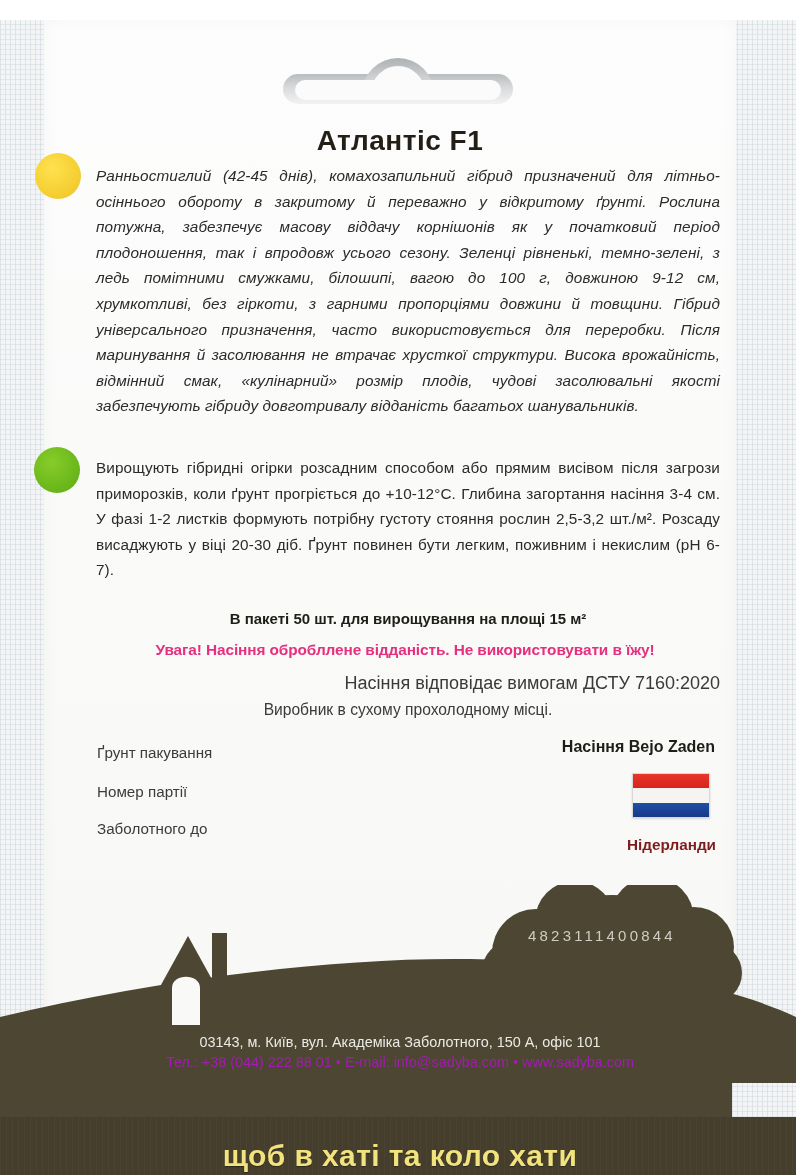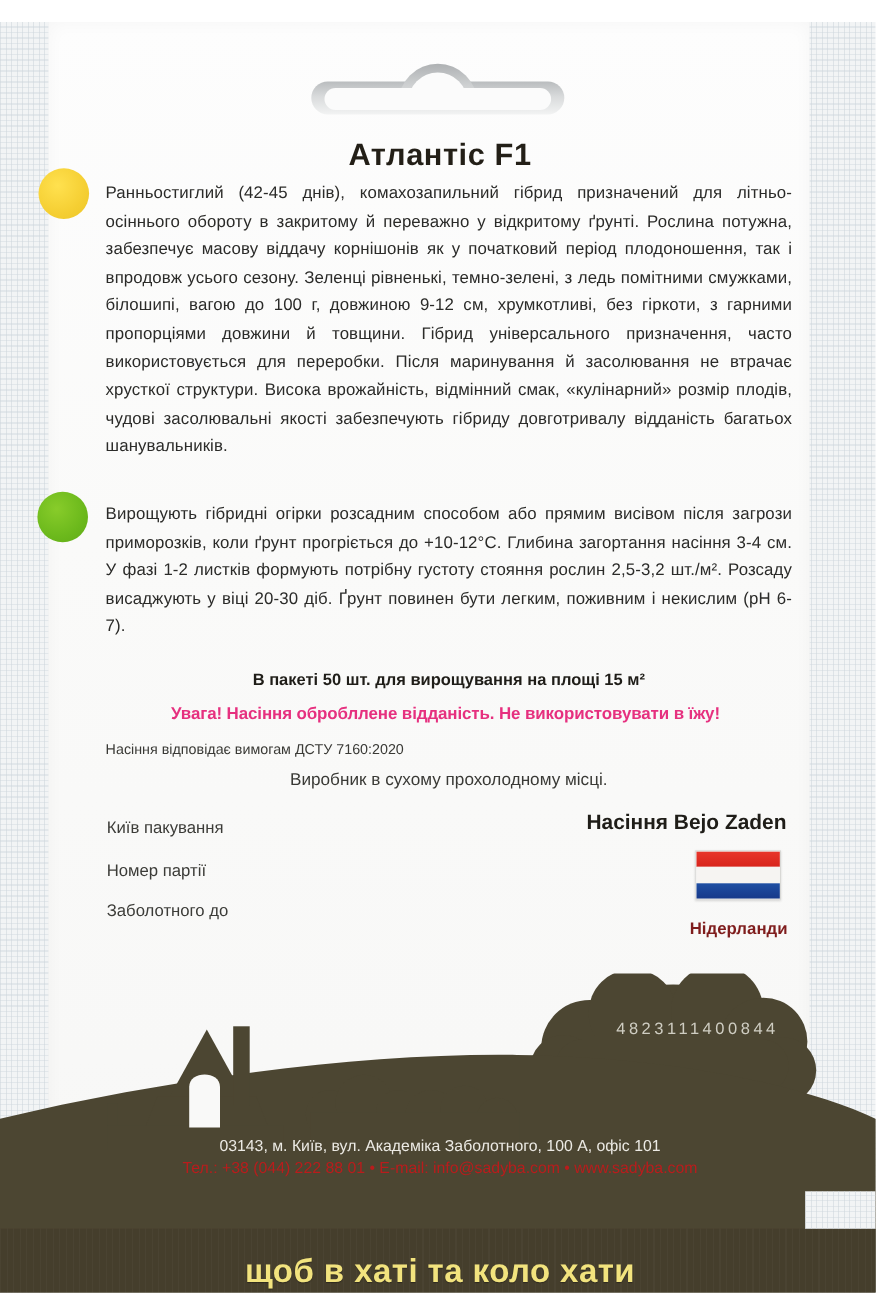--- a/index.html
+++ b/index.html
@@ -90,54 +90,54 @@
 
   .para{
     position:absolute;
     left:96px;width:624px;
     text-align:justify;
     color:#2b2b29;
     font-size:15.3px;
     line-height:25.6px;
     letter-spacing:.1px;
   }
-  .para-1{top:143px;}
+  .para-1{top:143px;font-style:italic;}
   .para-2{top:435px;}
 
   .pack-line{
     position:absolute;left:96px;width:624px;top:590px;
     text-align:center;font-weight:bold;font-size:15px;color:#1f1d18;
   }
   .warn-line{
     position:absolute;left:80px;width:650px;top:621px;
     text-align:center;font-weight:bold;font-size:15.4px;
     letter-spacing:-.1px;
   }
   .std-line{
     position:absolute;left:96px;width:624px;top:653px;
-    text-align:left;font-size:13px;color:#3a3a36;
+    text-align:right;font-size:18px;color:#3a3a36;
   }
   .store-line{
     position:absolute;left:96px;width:624px;top:681px;
     text-align:center;font-size:15.6px;color:#3a3a36;
   }
 
   
   .field{
     position:absolute;left:97px;
     font-size:15.2px;color:#3c3c38;
   }
   .field-0{top:724px;}
   .field-1{top:763px;}
   .field-2{top:800px;}
 
   
   .brand-name{
     position:absolute;right:85px;top:718px;
-    font-size:19px;font-weight:bold;color:#1f1d18;
+    font-size:16px;font-weight:bold;color:#1f1d18;
     white-space:nowrap;
   }
   .flag{
     position:absolute;left:632px;top:753px;width:76px;height:43px;
     border:1px solid #d8d8d5;
     box-shadow:0 1px 2px rgba(0,0,0,.14);
     overflow:hidden;
   }
   .flag span{display:block;width:100%;height:33.333%;}
   .flag .f-red{background:linear-gradient(180deg,#e8362b,#d8241c);}
@@ -152,35 +152,35 @@
   
   .scene{
     position:absolute;left:0;bottom:0;width:800px;height:310px;z-index:8;
     pointer-events:none;
   }
   .scene svg{display:block;width:800px;height:310px;}
 
   
   .bc-digits{
     position:absolute;left:528px;top:907px;width:180px;
-    text-align:right;z-index:9;
+    text-align:left;z-index:9;
     font-family:"Liberation Sans", sans-serif;
     font-size:15px;letter-spacing:3.2px;
     color:#cfcdc2;
     white-space:nowrap;
   }
 
   
   .maker{
     position:absolute;left:40px;width:720px;top:1010px;z-index:10;
     text-align:center;color:#f3f2ee;
   }
   .maker .m1{font-size:15px;font-weight:bold;letter-spacing:.1px;}
   .maker .m2{font-size:14.4px;margin-top:4px;color:#eceae4;}
-  .maker .m3{font-size:14.4px;margin-top:4px;color:#b91c1c;}
+  .maker .m3{font-size:14.4px;margin-top:4px;color:#a21caf;}
 
   
   .bottom-band{
     position:absolute;left:0;bottom:0;width:800px;height:78px;z-index:11;
     background:#453e2c;
     background-image:repeating-linear-gradient(90deg,rgba(255,255,255,.028) 0 1px,rgba(0,0,0,0) 1px 6px);
   }
   .slogan{
     position:absolute;left:0;right:0;top:50%;transform:translateY(-50%);
     text-align:center;
@@ -220,21 +220,21 @@
     <div class="dot dot-green"></div>
 
     <div class="para para-1">Ранньостиглий (42-45 днів), комахозапильний гібрид призначений для літньо-осіннього обороту в закритому й переважно у відкритому ґрунті. Рослина потужна, забезпечує масову віддачу корнішонів як у початковий період плодоношення, так і впродовж усього сезону. Зеленці рівненькі, темно-зелені, з ледь помітними смужками, білошипі, вагою до 100 г, довжиною 9-12 см, хрумкотливі, без гіркоти, з гарними пропорціями довжини й товщини. Гібрид універсального призначення, часто використовується для переробки. Після маринування й засолювання не втрачає хрусткої структури. Висока врожайність, відмінний смак, «кулінарний» розмір плодів, чудові засолювальні якості забезпечують гібриду довготривалу відданість багатьох шанувальників.</div>
     <div class="para para-2">Вирощують гібридні огірки розсадним способом або прямим висівом після загрози приморозків, коли ґрунт прогріється до +10-12°C. Глибина загортання насіння 3-4 см. У фазі 1-2 листків формують потрібну густоту стояння рослин 2,5-3,2 шт./м². Розсаду висаджують у віці 20-30 діб. Ґрунт повинен бути легким, поживним і некислим (pH 6-7).</div>
 
     <div class="pack-line">В пакеті 50 шт. для вирощування на площі 15 м²</div>
     <div class="warn-line" style="color: rgb(230, 48, 127);">Увага! Насіння обробллене відданість. Не використовувати в їжу!</div>
     <div class="std-line">Насіння відповідає вимогам ДСТУ 7160:2020</div>
     <div class="store-line">Виробник в сухому прохолодному місці.</div>
 
-    <div class="field field-0">Київ пакування</div>
+    <div class="field field-0">Ґрунт пакування</div>
     <div class="field field-1">Номер партії</div>
     <div class="field field-2">Заболотного до</div>
 
     <div class="brand-name">Насіння Bejo Zaden</div>
 
     <div class="flag">
       <span class="f-red"></span>
       <span class="f-white"></span>
       <span class="f-blue"></span>
     </div>
@@ -303,21 +303,21 @@
         <circle cx="422" cy="124" r="22"></circle>
         <circle cx="452" cy="132" r="19"></circle>
         <rect x="282" y="126" width="190" height="30"></rect>
       </g>
     </svg>
   </div>
 
   <div class="bc-digits">4823111400844</div>
 
   <div class="maker">
-    <div class="m2">03143, м. Київ, вул. Академіка Заболотного, 100 А, офіс 101</div>
+    <div class="m2">03143, м. Київ, вул. Академіка Заболотного, 150 А, офіс 101</div>
     <div class="m3">Тел.: +38 (044) 222 88 01 • E-mail: info@sadyba.com • www.sadyba.com</div>
   </div>
 
   <div class="band-edge"></div>
 
   <div class="bottom-band">
     <div class="slogan" style="color: rgb(242, 227, 126);">щоб в хаті та коло хати</div>
   </div>
 
 </div>

